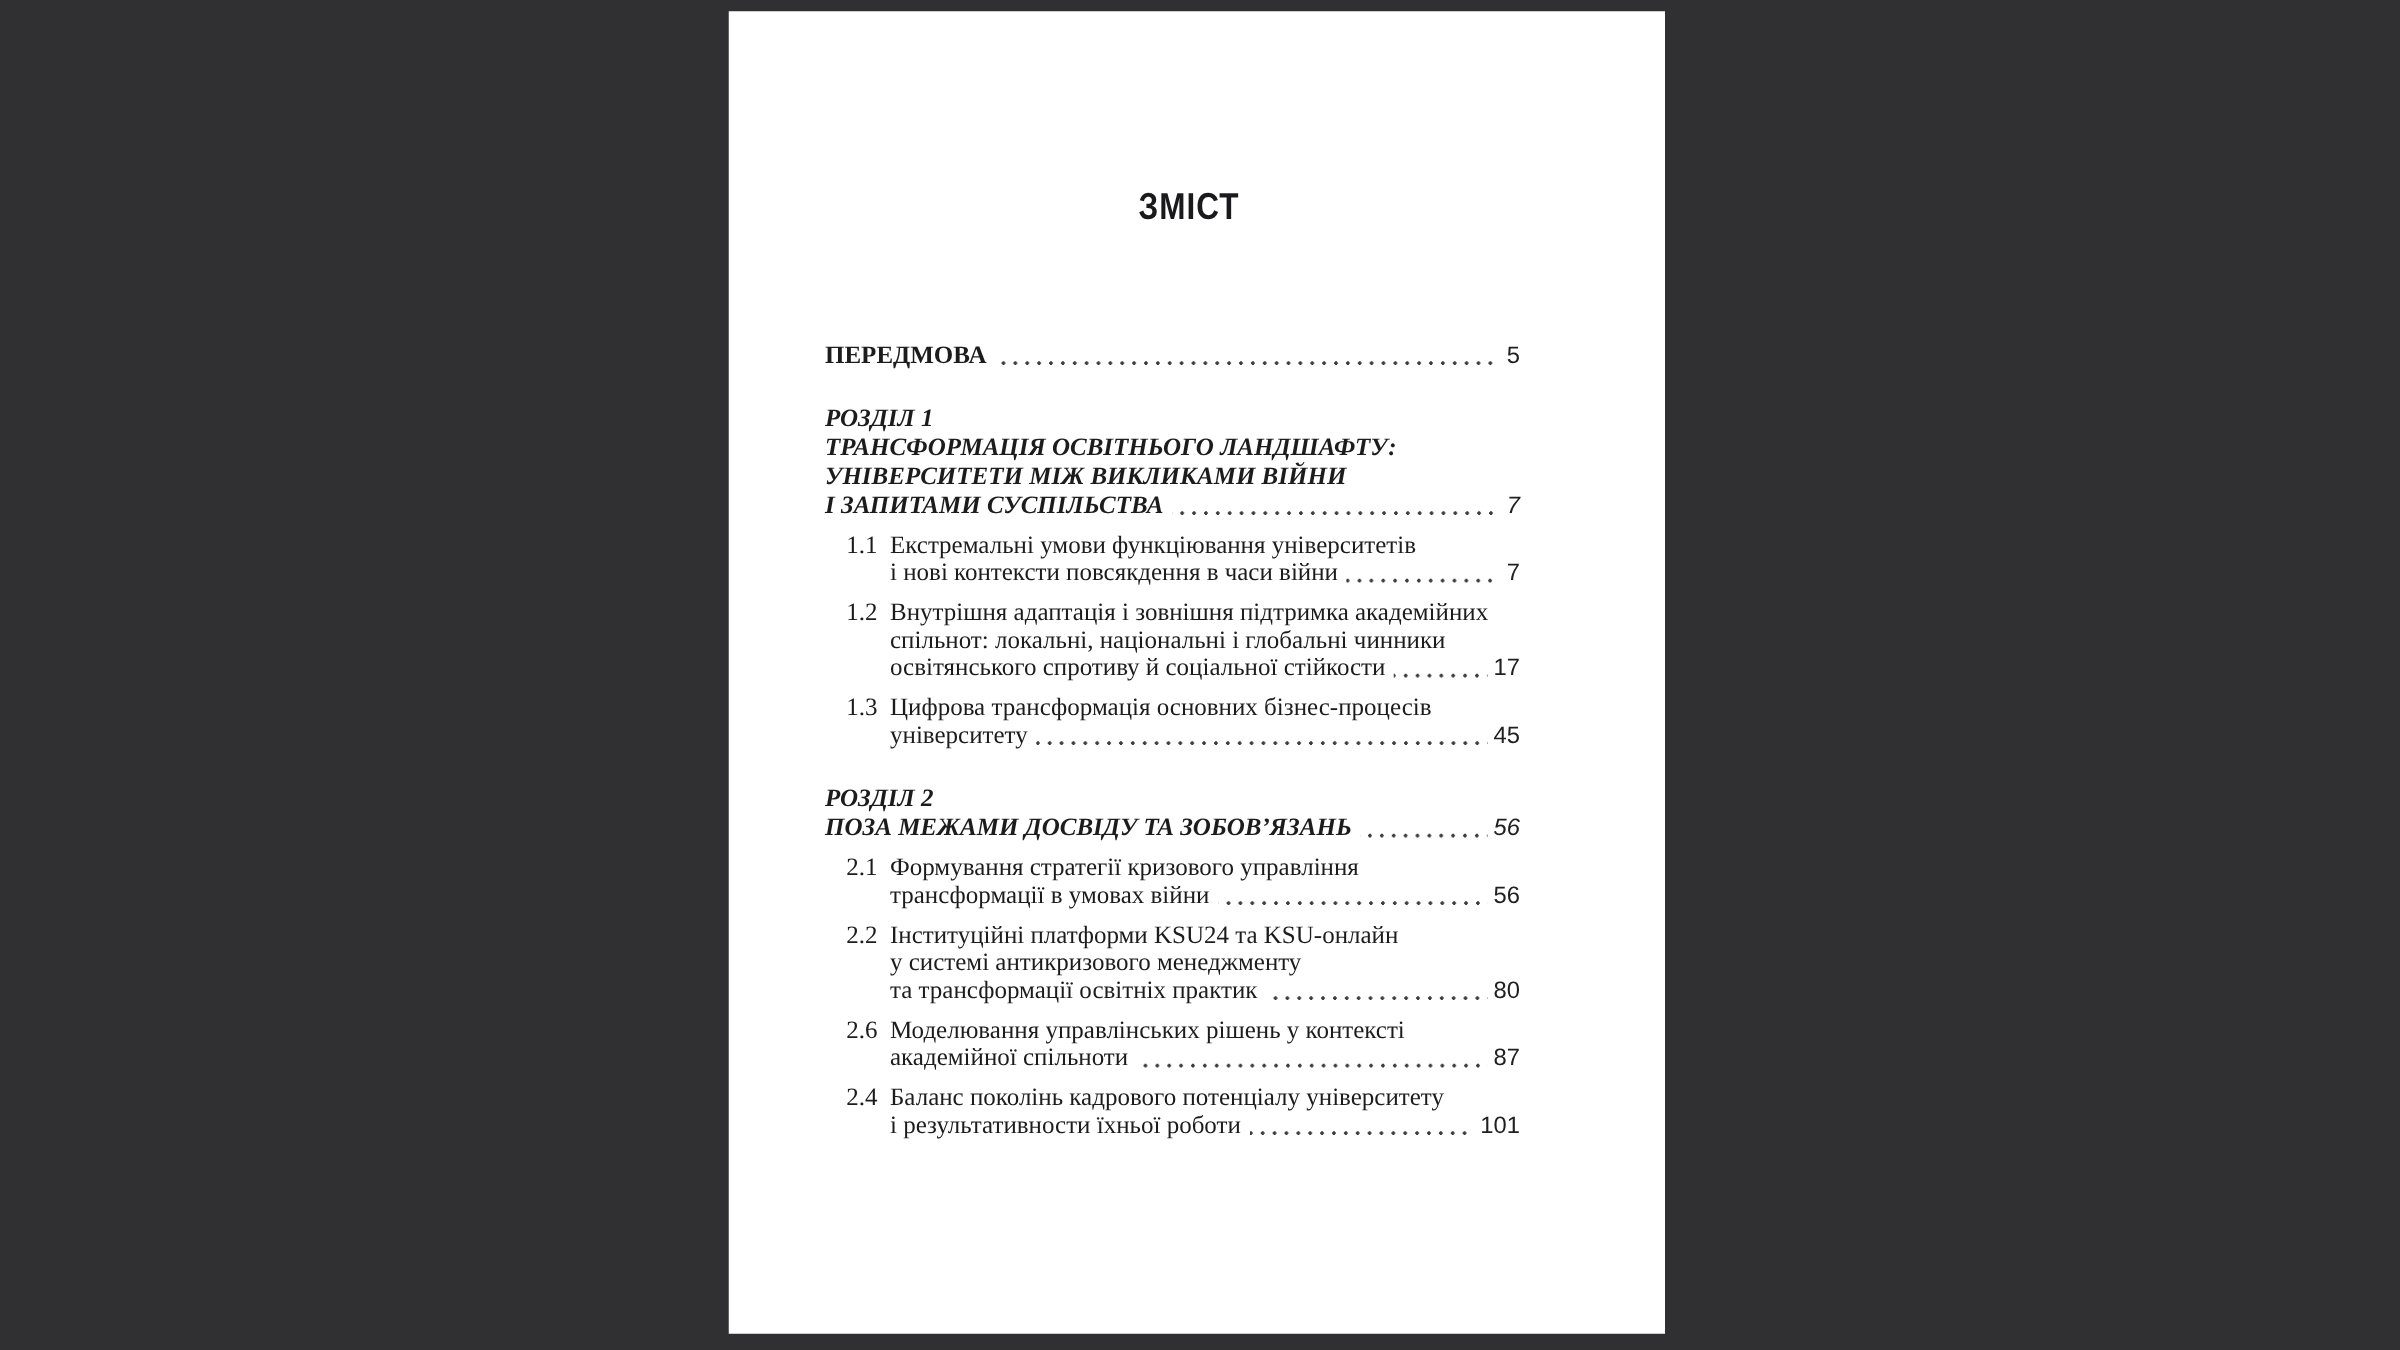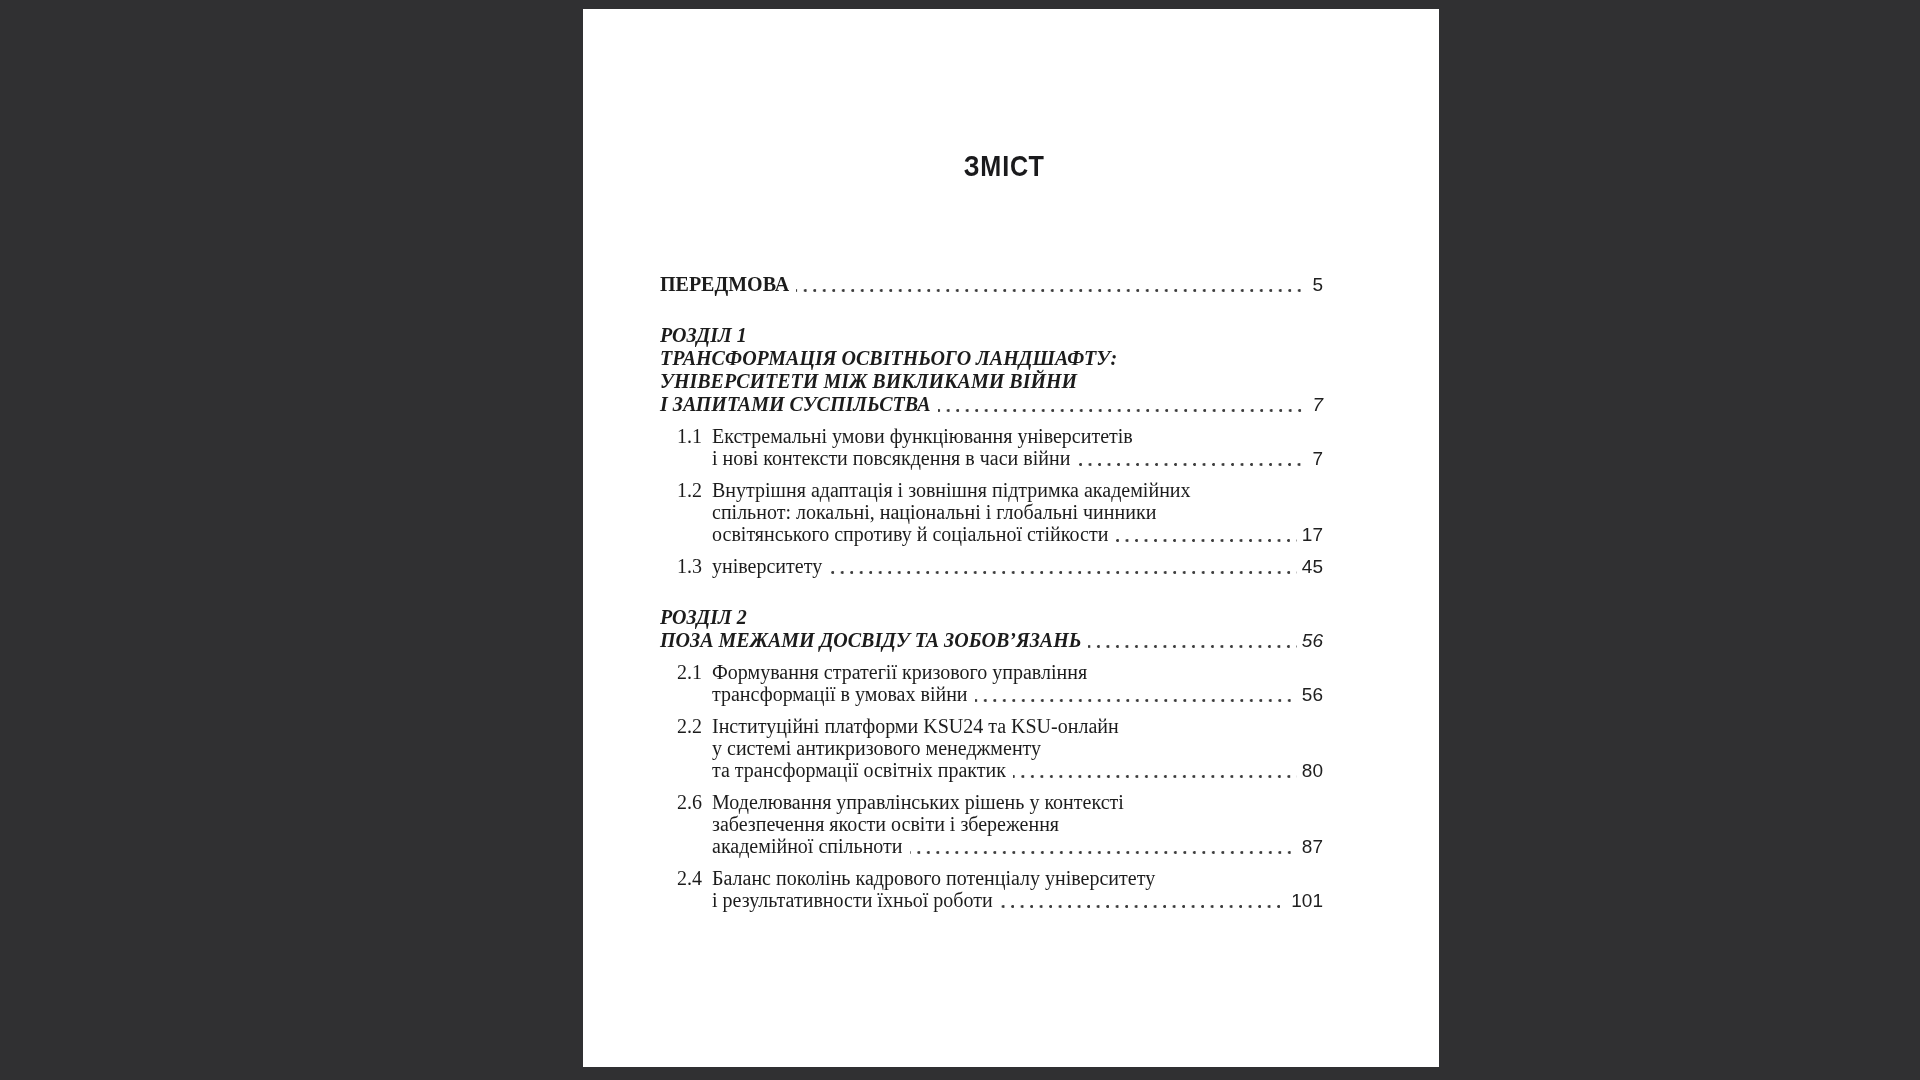--- a/index.html
+++ b/index.html
@@ -11,21 +11,21 @@
   }
   body {
     background: #303032;
     position: relative;
     font-family: "Liberation Serif", "DejaVu Serif", serif;
   }
   .page {
     position: absolute;
     left: 583px;
     top: 9px;
-    width: 856px;
+    width: 749px;
     height: 1058px;
     background: #ffffff;
     box-sizing: border-box;
     padding: 0 116px 0 77px;
     color: #1c1c1c;
   }
   .doc-title {
     margin: 140px 0 0 0;
     text-align: center;
     position: relative;
@@ -132,20 +132,23 @@
             <span class="txt">освітянського спротиву й соціальної стійкости</span>
             <span class="dots"></span>
             <span class="pg">17</span>
           </div>
         </div>
       </div>
       <div class="entry item">
         <span class="num">1.3</span>
         <div class="body">
           <div class="row">
+            <span class="txt">Цифрова трансформація основних бізнес-процесів</span>
+          </div>
+          <div class="row">
             <span class="txt">університету</span>
             <span class="dots"></span>
             <span class="pg">45</span>
           </div>
         </div>
       </div>
       <div class="entry chapter">
         <div class="row">
           <span class="lbl">РОЗДІЛ 2</span>
         </div>
@@ -182,23 +185,20 @@
             <span class="dots"></span>
             <span class="pg">80</span>
           </div>
         </div>
       </div>
       <div class="entry item">
         <span class="num">2.6</span>
         <div class="body">
           <div class="row">
             <span class="txt">Моделювання управлінських рішень у контексті</span>
-          </div>
-          <div class="row">
-            <span class="txt">забезпечення якости освіти і збереження</span>
           </div>
           <div class="row">
             <span class="txt">академійної спільноти</span>
             <span class="dots"></span>
             <span class="pg">87</span>
           </div>
         </div>
       </div>
       <div class="entry item">
         <span class="num">2.4</span>

